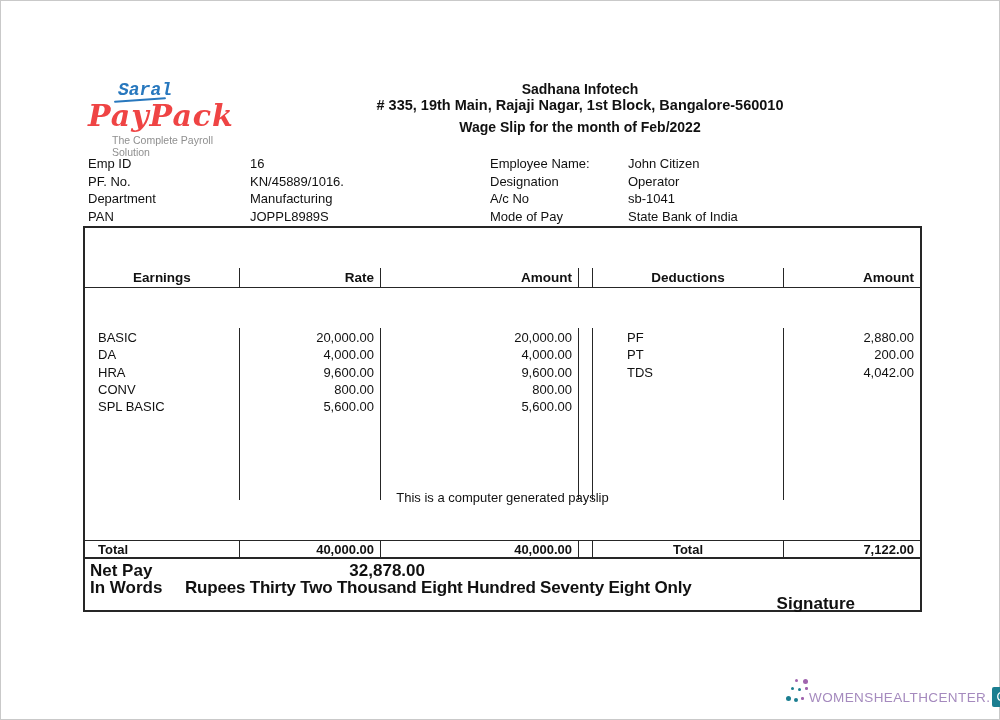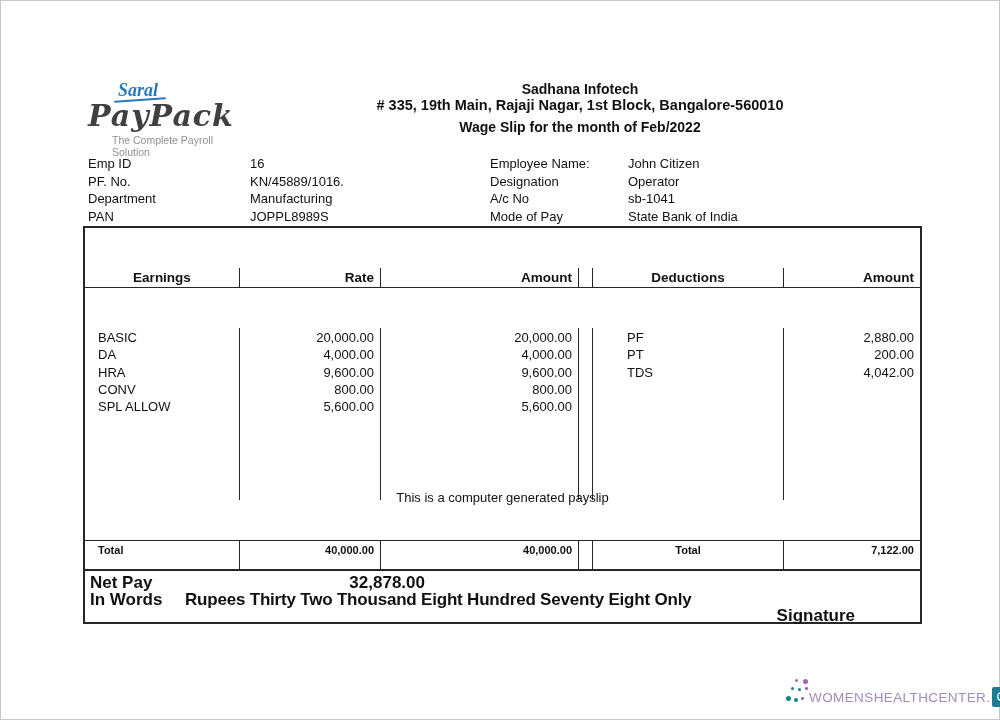--- a/index.html
+++ b/index.html
@@ -1,43 +1,43 @@
 <!DOCTYPE html>
 <html><head>
 <meta charset="utf-8">
 <style>
   html,body{margin:0;padding:0;background:#fff;}
   body{width:1000px;height:720px;position:relative;font-family:"Liberation Sans",sans-serif;color:#111;}
   .frame{position:absolute;inset:0;border:1px solid #c9c9c9;box-sizing:border-box;}
 
   
   .logo{position:absolute;left:88px;top:82px;width:160px;}
-  .logo-saral{display:block;margin-left:30px;font-family:Liberation Serif, serif;font-style:italic;font-weight:bold;font-size:18px;color:#2878be;line-height:16px;}
+  .logo-saral{display:block;margin-left:30px;font-family:Liberation Mono, monospace;font-style:italic;font-weight:bold;font-size:18px;color:#2878be;line-height:16px;}
   .logo-saral-swash{display:block;margin-left:26px;margin-top:1px;width:52px;height:2px;background:#2878be;border-radius:2px;transform:rotate(-4deg);}
-  .logo-paypack{display:block;font-family:"DejaVu Serif",serif;font-style:italic;font-weight:600;font-size:30px;color:#404040;line-height:30px;letter-spacing:1px;}
+  .logo-paypack{display:block;font-family:"DejaVu Serif",serif;font-style:italic;font-weight:600;font-size:30px;color:#ef4444;line-height:30px;letter-spacing:1px;}
   .logo-tagline{display:block;margin-left:24px;margin-top:3px;font-size:10.5px;color:#8f8f8f;}
 
   
   .hdr{position:absolute;left:240px;top:81px;width:680px;text-align:center;font-weight:bold;}
   .hdr-company{font-size:14px;line-height:16px;}
   .hdr-address{font-size:14.5px;line-height:17px;}
   .hdr-title{font-size:14px;line-height:16px;margin-top:5px;}
 
   
   .emp{position:absolute;left:83px;top:155px;width:839px;font-size:13px;}
   .emp-row{display:grid;grid-template-columns:162px 240px 138px 1fr;height:17.5px;line-height:17.5px;padding-left:5px;}
 
   
   .pbox{position:absolute;left:83px;top:226px;width:839px;border:2px solid #262626;box-sizing:border-box;background:#fff;}
   .tgrid{display:grid;grid-template-columns:155px 141px 198px 14px 191px 1fr;}
   .tc{border-right:1px solid #262626;box-sizing:border-box;overflow:hidden;margin-top:40px;}
   .tc:last-child{border-right:none;}
   .trow-head .tc{height:20px;line-height:20px;font-weight:bold;font-size:13.5px;border-bottom:1px solid #262626;}
   .trow-body .tc{height:172px;font-size:13px;padding-top:1px;}
-  .trow-total .tc{height:31px;line-height:18px;font-weight:bold;font-size:11px;border-top:1px solid #262626;border-bottom:2px solid #262626;}
+  .trow-total .tc{height:19px;line-height:18px;font-weight:bold;font-size:13px;border-top:1px solid #262626;border-bottom:2px solid #262626;}
   .a-c{text-align:center;}
   .a-r{text-align:right;padding-right:6px;}
   .pad-l{padding-left:13px;}
   .ded-pad{padding-left:34px;}
   .stack div{height:17.3px;line-height:17.3px;}
   .summary{position:relative;height:51px;font-weight:bold;font-size:17px;}
   .sum-netpay-label{position:absolute;top:2px;left:5px;}
   .sum-netpay-value{position:absolute;top:2px;left:0;width:292px;text-align:right;padding-left:48px;}
   .sum-words-label{position:absolute;top:19px;left:5px;}
   .sum-words-value{position:absolute;top:19px;left:100px;letter-spacing:-0.2px;}
@@ -108,21 +108,21 @@
     <div class="tc a-c">Deductions</div>
     <div class="tc a-r">Amount</div>
   </div>
 
   <div class="tgrid trow-body">
     <div class="tc pad-l stack">
       <div>BASIC</div>
       <div>DA</div>
       <div>HRA</div>
       <div>CONV</div>
-      <div>SPL ALLOW</div>
+      <div>SPL BASIC</div>
     </div>
     <div class="tc a-r stack">
       <div>20,000.00</div>
       <div>4,000.00</div>
       <div>9,600.00</div>
       <div>800.00</div>
       <div>5,600.00</div>
     </div>
     <div class="tc a-r stack">
       <div>20,000.00</div>

